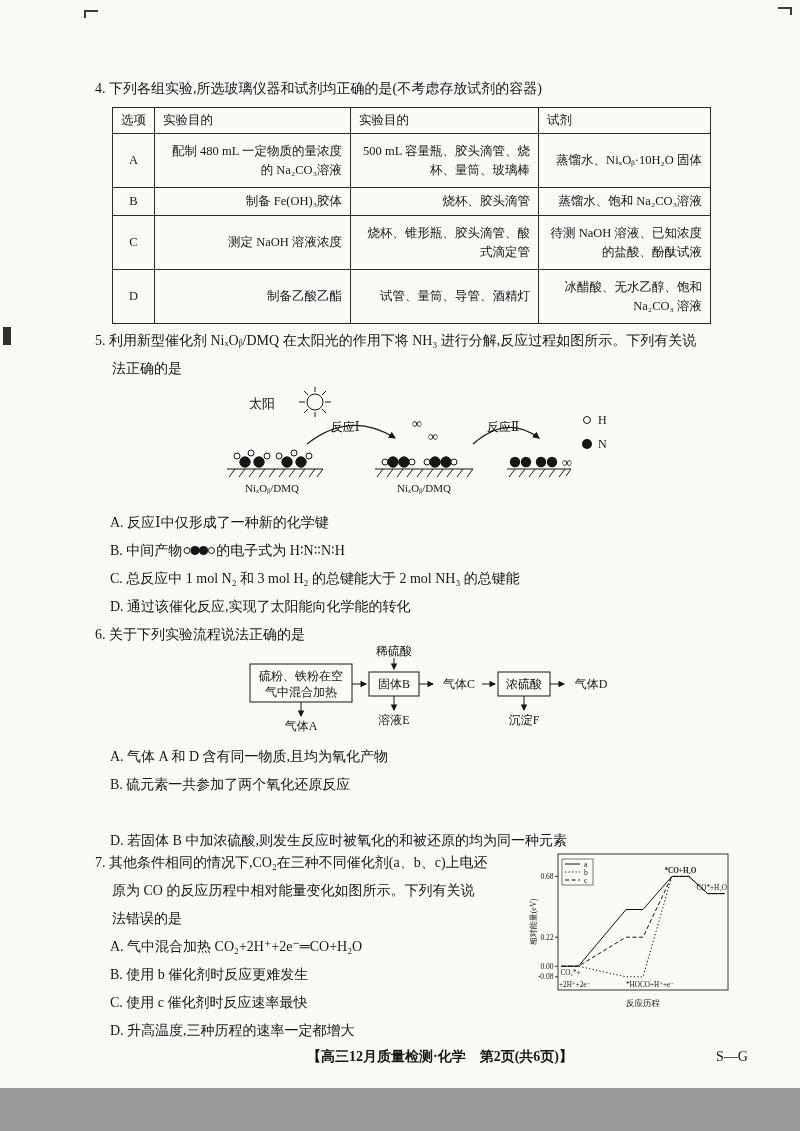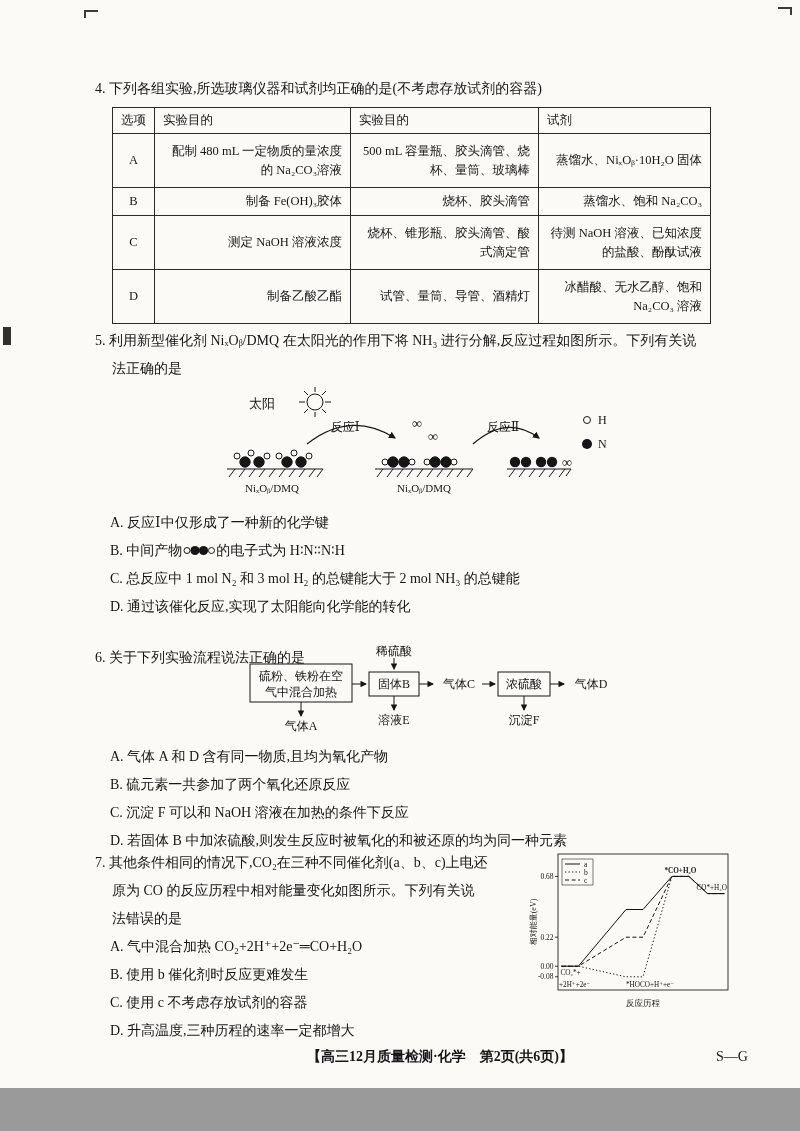--- a/index.html
+++ b/index.html
@@ -45,21 +45,21 @@
     <tr style="height:54px">
       <td class="c">A</td>
       <td>配制 480 mL 一定物质的量浓度的 Na₂CO₃溶液</td>
       <td>500 mL 容量瓶、胶头滴管、烧杯、量筒、玻璃棒</td>
       <td>蒸馏水、NiₓOᵦ·10H₂O 固体</td>
     </tr>
     <tr style="height:28px">
       <td class="c">B</td>
       <td>制备 Fe(OH)₃胶体</td>
       <td>烧杯、胶头滴管</td>
-      <td>蒸馏水、饱和 Na₂CO₃</td>
+      <td>蒸馏水、饱和 Na₂CO₃溶液</td>
     </tr>
     <tr style="height:54px">
       <td class="c">C</td>
       <td>测定 NaOH 溶液浓度</td>
       <td>烧杯、锥形瓶、胶头滴管、酸式滴定管</td>
       <td>待测 NaOH 溶液、已知浓度的盐酸、酚酞试液</td>
     </tr>
     <tr style="height:54px">
       <td class="c">D</td>
       <td>制备乙酸乙酯</td>
@@ -136,21 +136,21 @@
     <span>B. 中间产物</span><svg width="34" height="13" viewBox="0 0 34 13" style="vertical-align:-2px">
         <circle cx="5" cy="6.5" r="3" fill="#fbfaf7" stroke="#161616"></circle>
         <circle cx="13" cy="6.5" r="4.6" fill="#161616"></circle>
         <circle cx="21.5" cy="6.5" r="4.6" fill="#161616"></circle>
         <circle cx="29.5" cy="6.5" r="3" fill="#fbfaf7" stroke="#161616"></circle>
       </svg><span>的电子式为 H∶N∶∶N∶H</span>
   </div>
   <div class="abs opt" style="left:110px;top:570px">C. 总反应中 1 mol N₂ 和 3 mol H₂ 的总键能大于 2 mol NH₃ 的总键能</div>
   <div class="abs opt" style="left:110px;top:598px">D. 通过该催化反应,实现了太阳能向化学能的转化</div>
 
-  <div class="abs stem" style="left:95px;top:649px">6. 关于下列实验流程说法正确的是</div>
+  <div class="abs stem" style="left:95px;top:626px">6. 关于下列实验流程说法正确的是</div>
 
   <svg class="abs" style="left:248px;top:642px" width="420" height="100" viewBox="0 0 420 100">
     <text x="146" y="13" font-size="12" text-anchor="middle">稀硫酸</text>
     <line x1="146" y1="16" x2="146" y2="27" stroke="#161616" stroke-width="1" marker-end="url(#ah)"></line>
     <rect x="2" y="22" width="102" height="38" fill="none" stroke="#161616" stroke-width="1"></rect>
     <text x="53" y="38" font-size="12" text-anchor="middle">硫粉、铁粉在空</text>
     <text x="53" y="54" font-size="12" text-anchor="middle">气中混合加热</text>
     <line x1="104" y1="42" x2="118" y2="42" stroke="#161616" stroke-width="1" marker-end="url(#ah)"></line>
     <rect x="121" y="30" width="50" height="24" fill="none" stroke="#161616" stroke-width="1"></rect>
     <text x="146" y="46" font-size="12" text-anchor="middle">固体B</text>
@@ -164,29 +164,28 @@
     <line x1="53" y1="60" x2="53" y2="74" stroke="#161616" stroke-width="1" marker-end="url(#ah)"></line>
     <text x="53" y="88" font-size="12" text-anchor="middle">气体A</text>
     <line x1="146" y1="54" x2="146" y2="68" stroke="#161616" stroke-width="1" marker-end="url(#ah)"></line>
     <text x="146" y="82" font-size="12" text-anchor="middle">溶液E</text>
     <line x1="276" y1="54" x2="276" y2="68" stroke="#161616" stroke-width="1" marker-end="url(#ah)"></line>
     <text x="276" y="82" font-size="12" text-anchor="middle">沉淀F</text>
   </svg>
 
   <div class="abs opt" style="left:110px;top:748px">A. 气体 A 和 D 含有同一物质,且均为氧化产物</div>
   <div class="abs opt" style="left:110px;top:776px">B. 硫元素一共参加了两个氧化还原反应</div>
-  <div class="abs opt" style="left:110px;top:804px">C. 沉淀 F 可以和 NaOH 溶液在加热的条件下反应</div>
   <div class="abs opt" style="left:110px;top:832px">D. 若固体 B 中加浓硫酸,则发生反应时被氧化的和被还原的均为同一种元素</div>
 
   <div class="abs stem" style="left:95px;top:854px">7. 其他条件相同的情况下,CO₂在三种不同催化剂(a、b、c)上电还</div>
   <div class="abs stem" style="left:112px;top:882px">原为 CO 的反应历程中相对能量变化如图所示。下列有关说</div>
   <div class="abs stem" style="left:112px;top:910px">法错误的是</div>
   <div class="abs opt" style="left:110px;top:938px">A. 气中混合加热 CO₂+2H⁺+2e⁻═CO+H₂O</div>
   <div class="abs opt" style="left:110px;top:966px">B. 使用 b 催化剂时反应更难发生</div>
-  <div class="abs opt" style="left:110px;top:994px">C. 使用 c 不考虑存放试剂的容器</div>
+  <div class="abs opt" style="left:110px;top:994px">C. 使用 c 催化剂时反应速率最快</div>
   <div class="abs opt" style="left:110px;top:1022px">D. 升高温度,三种历程的速率一定都增大</div>
 
   <svg id="energy-svg" class="abs" style="left:528px;top:850px" width="205" height="162" viewBox="0 0 205 162">
       <rect x="30" y="4" width="170" height="136" fill="none" stroke="#222" stroke-width="0.9"></rect>
       <line x1="27" y1="26.446601941747563" x2="30" y2="26.446601941747563" stroke="#222" stroke-width="0.9"></line>
       <text x="25.5" y="29.046601941747564" text-anchor="end" font-size="7.5">0.68</text>
       <line x1="27" y1="87.18446601941747" x2="30" y2="87.18446601941747" stroke="#222" stroke-width="0.9"></line>
       <text x="25.5" y="89.78446601941747" text-anchor="end" font-size="7.5">0.22</text>
       <line x1="27" y1="116.23300970873785" x2="30" y2="116.23300970873785" stroke="#222" stroke-width="0.9"></line>
       <text x="25.5" y="118.83300970873785" text-anchor="end" font-size="7.5">0.00</text>

